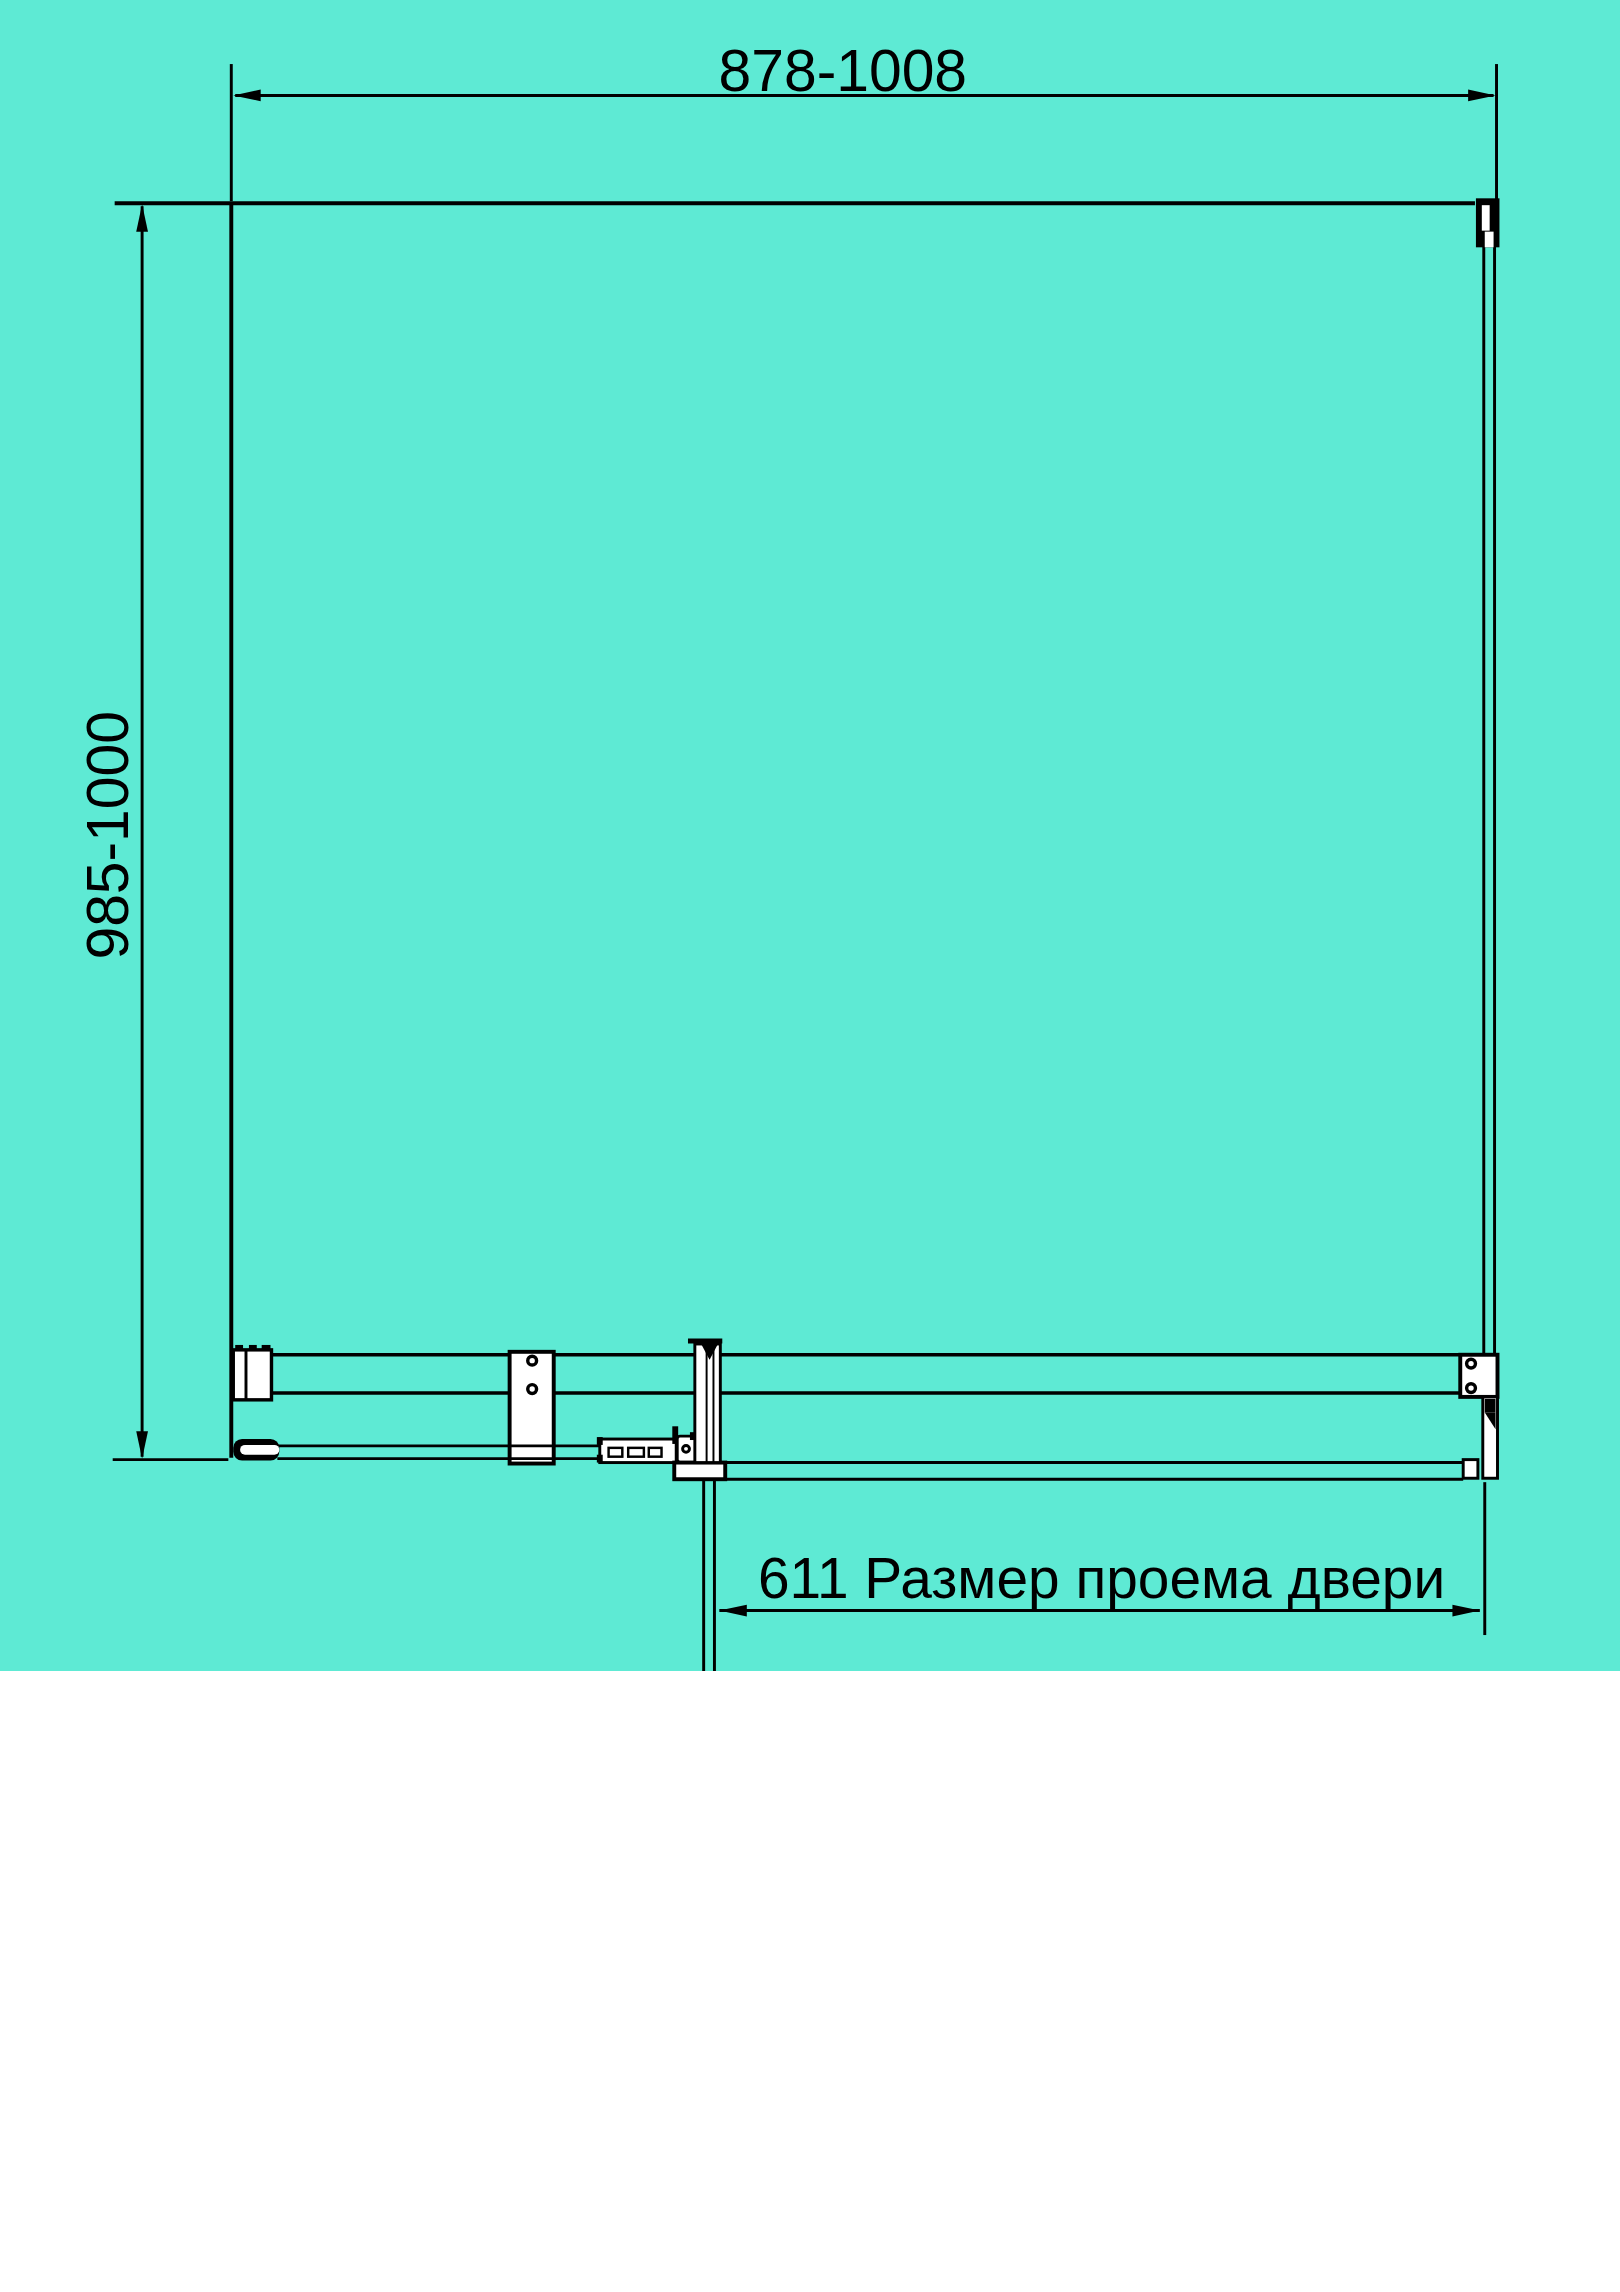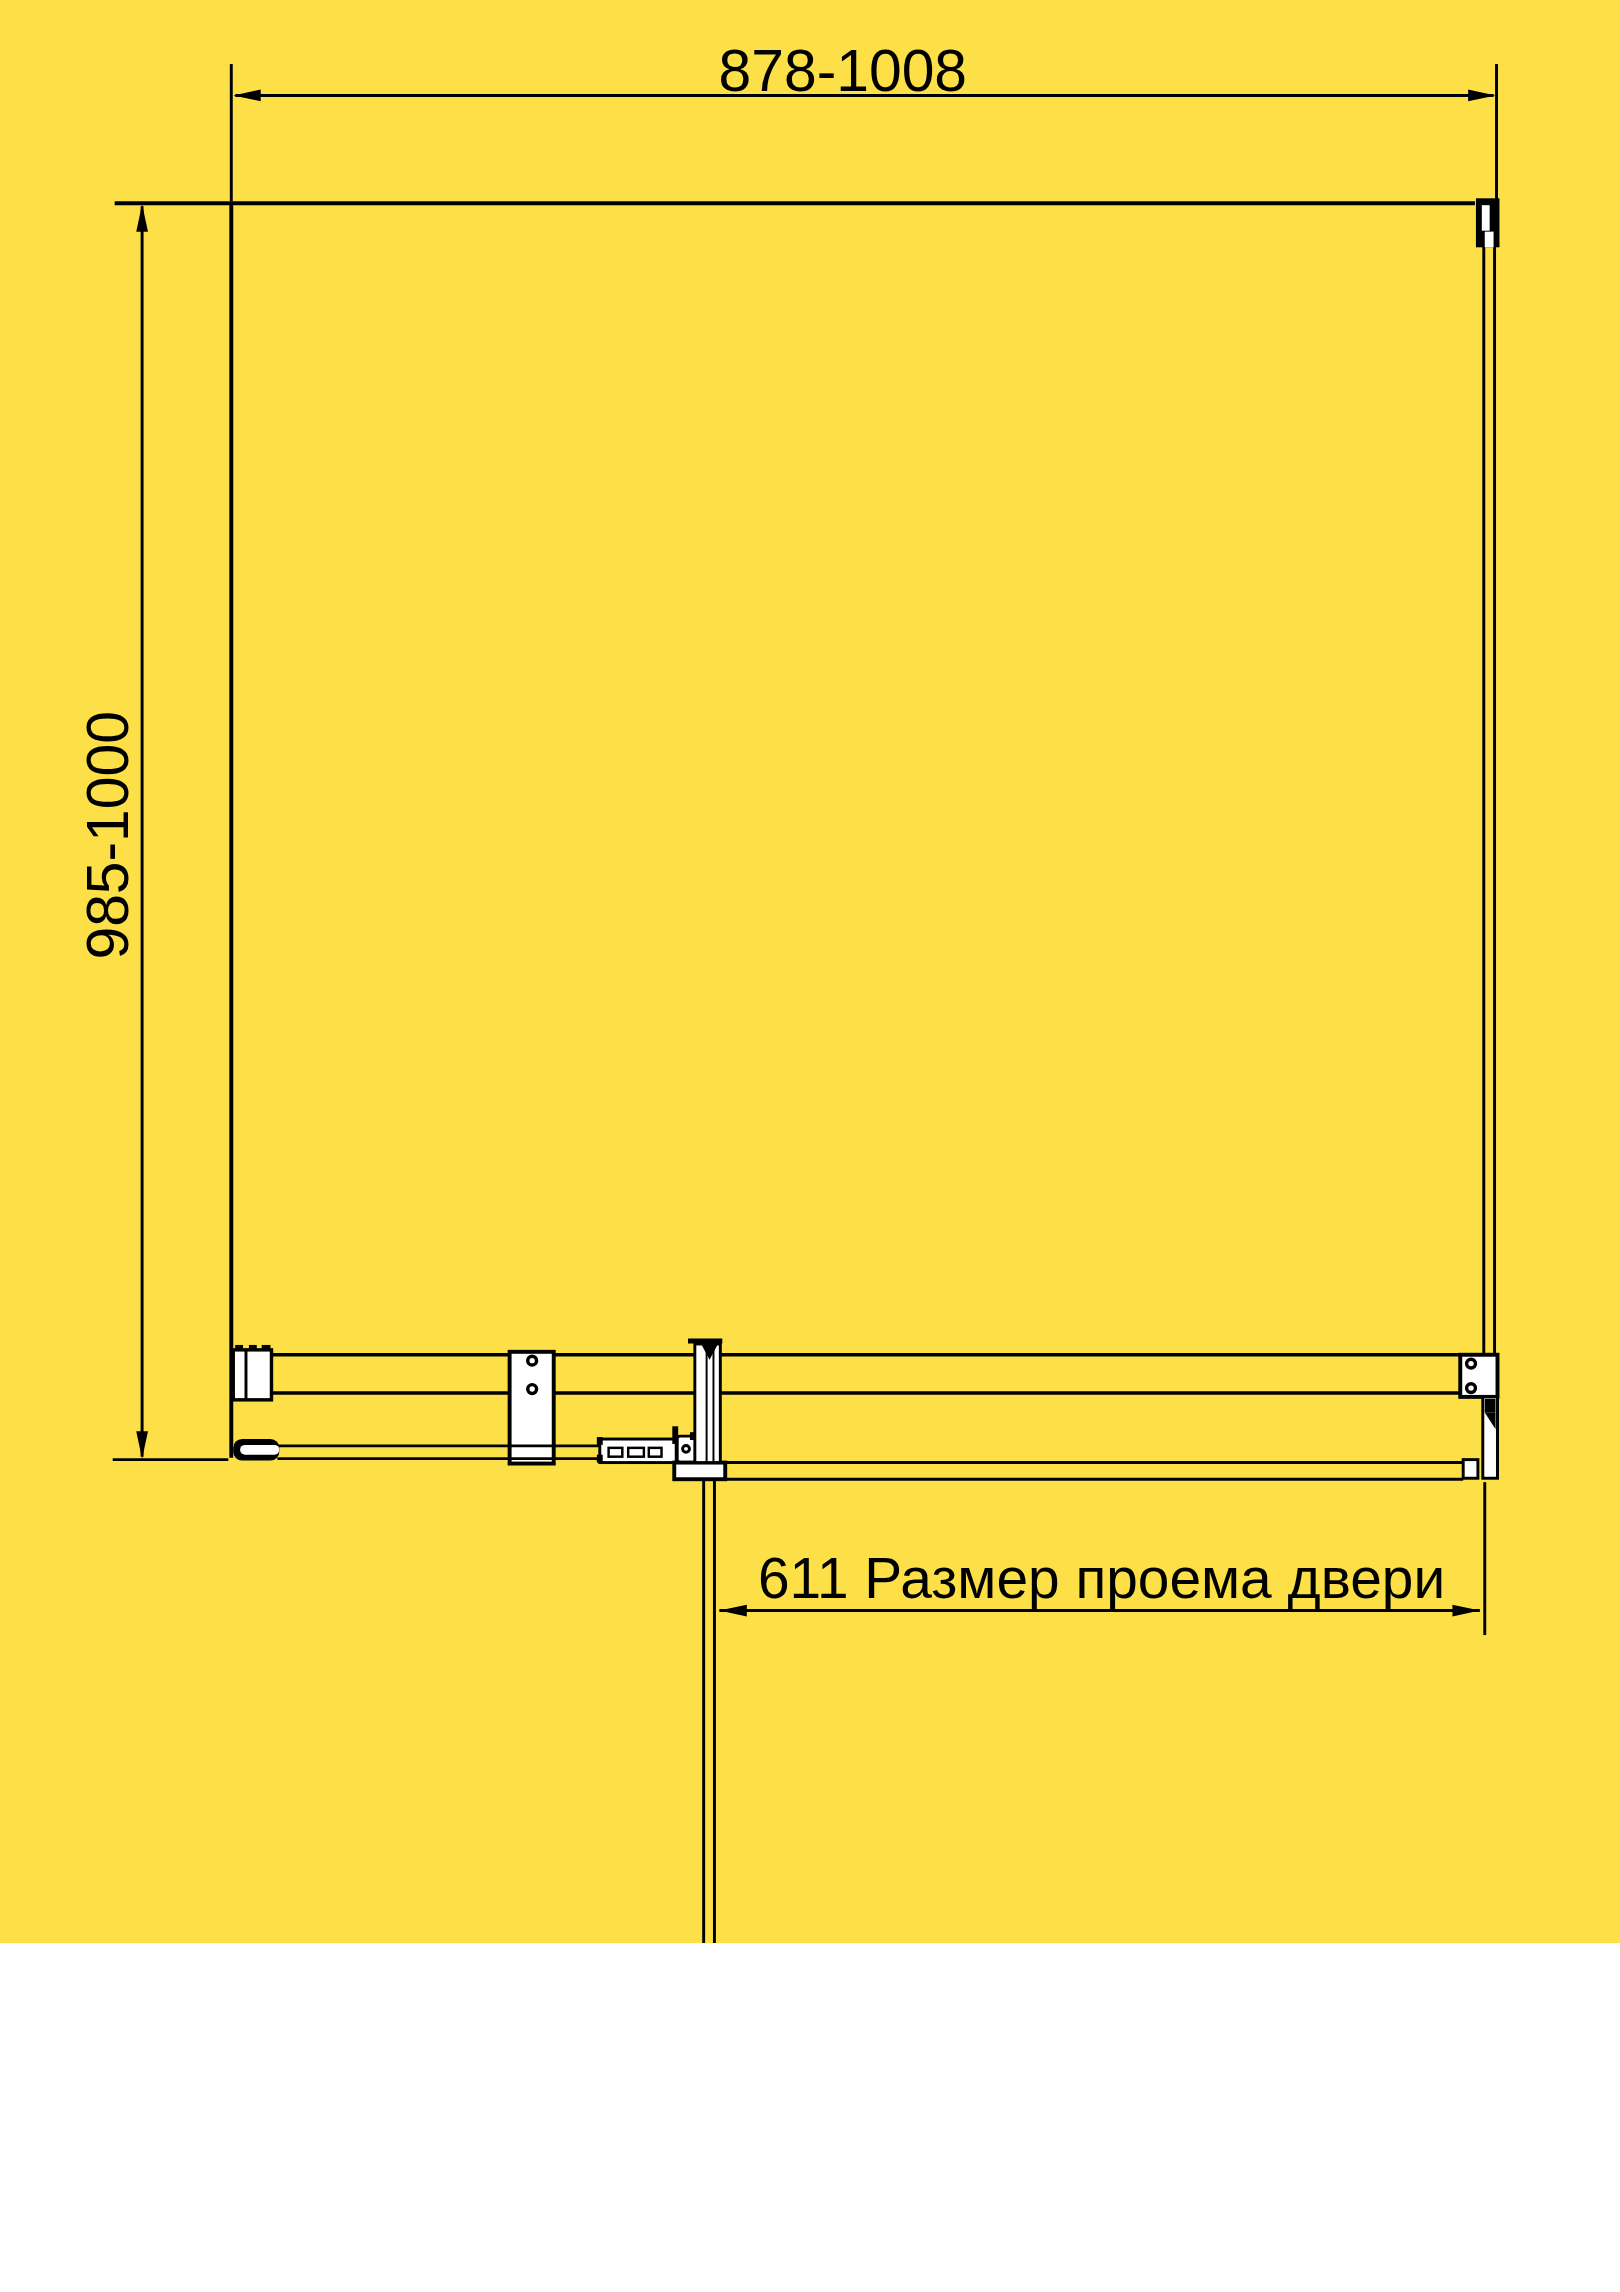--- a/index.html
+++ b/index.html
@@ -1,16 +1,16 @@
 <!DOCTYPE html>
 <html><head>
 <meta charset="utf-8">
 <style>
   html,body{margin:0;padding:0;background:#ffffff;}
-  .page{width:1620px;height:1943px;position:relative;background:#fde047;overflow:hidden;}
+  .page{width:1620px;height:1671px;position:relative;background:#5eead4;overflow:hidden;}
   svg{display:block;}
   text{font-family:"Liberation Sans","DejaVu Sans",sans-serif;fill:#000;}
   .dim-text{font-size:60px;}
   .dim-text-small{font-size:58px;}
 </style>
 </head>
 <body>
 
 <div class="page">
 <svg width="1620" height="2293" viewBox="0 0 1653 2339" xmlns="http://www.w3.org/2000/svg">

